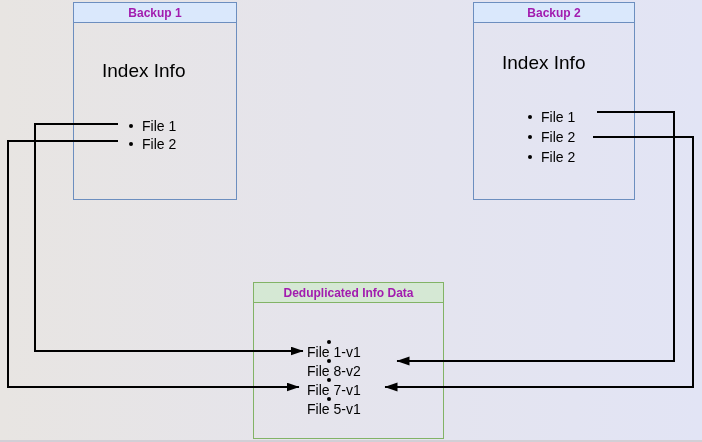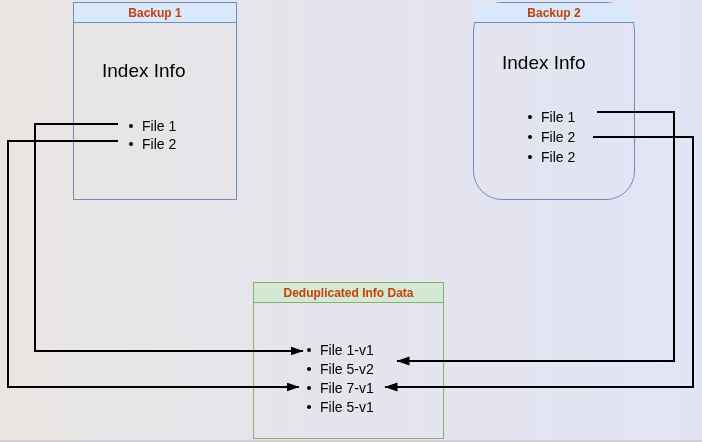--- a/index.html
+++ b/index.html
@@ -23,21 +23,21 @@
     position: absolute;
     box-sizing: border-box;
     background: transparent;
   }
   .node.blue  { border: 1px solid var(--blue-border, #6c8ebf); }
   .node.green { border: 1px solid var(--green-border, #82b366); }
   .node header {
     box-sizing: border-box;
     height: 20px; line-height: 20px;
     text-align: center;
-    font-size: 12px; font-weight: bold; color: #c2410c;
+    font-size: 12px; font-weight: bold; color: #a21caf;
   }
   .node.blue header {
     background: var(--blue-fill, #dae8fc);
     border-bottom: 1px solid var(--blue-border, #6c8ebf);
   }
   .node.green header {
     background: var(--green-fill, #d5e8d4);
     border-bottom: 1px solid var(--green-border, #82b366);
   }
   .heading {
@@ -50,30 +50,30 @@
     display: flex; align-items: center;
     font-size: 14px; color: #000;
     white-space: nowrap;
   }
   .bullet {
     width: 4px; height: 4px; border-radius: 50%;
     background: #000; margin-right: 9px; flex: 0 0 auto;
   }
   
   #backup1 { left: 73px;  top: 2px;   width: 164px; height: 198px; }
-  #backup2 { left: 473px; top: 2px;   width: 162px; height: 198px; border-radius: 29px; }
+  #backup2 { left: 473px; top: 2px;   width: 162px; height: 198px; }
   #dedup   { left: 253px; top: 282px; width: 191px; height: 157px; }
   #backup1 .heading { left: 28px; top: 59px; }
   #backup2 .heading { left: 28px; top: 51px; }
   #backup1 .filelist { left: 55px; top: 114px; }
   #backup1 .row { height: 18px; }
   #backup2 .filelist { left: 54px; top: 104px; }
   #backup2 .row { height: 20px; }
   #dedup .filelist { left: 53px; top: 57px; }
-  #dedup .row { height: 19px; }
+  #dedup .row { height: 19px; flex-direction: column; }
   svg.edges {
     position: absolute; left: 0; top: 0;
     pointer-events: none;
   }
 </style>
 </head>
 <body>
 
 <div class="canvas" style="--blue-border: #6c8ebf; --blue-fill: #dae8fc; --green-border: #82b366; --green-fill: #d5e8d4; --line: #000000;">
 
@@ -113,21 +113,21 @@
 
   <section class="node green" id="dedup">
     <header>Deduplicated Info Data</header>
     <div class="filelist">
       <div class="row">
         <span class="bullet"></span>
         <span>File 1-v1</span>
       </div>
       <div class="row">
         <span class="bullet"></span>
-        <span>File 5-v2</span>
+        <span>File 8-v2</span>
       </div>
       <div class="row">
         <span class="bullet"></span>
         <span>File 7-v1</span>
       </div>
       <div class="row">
         <span class="bullet"></span>
         <span>File 5-v1</span>
       </div>
     </div>

